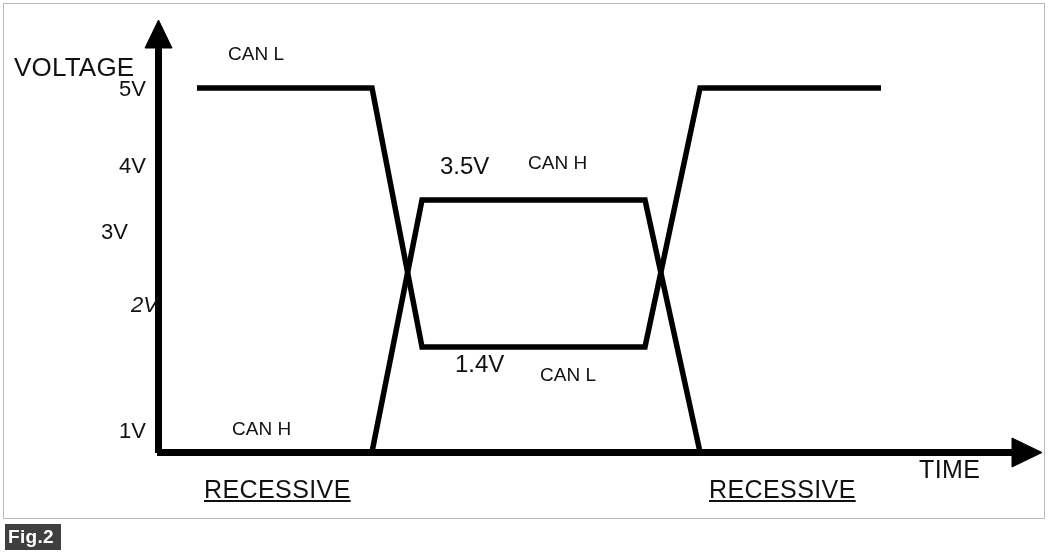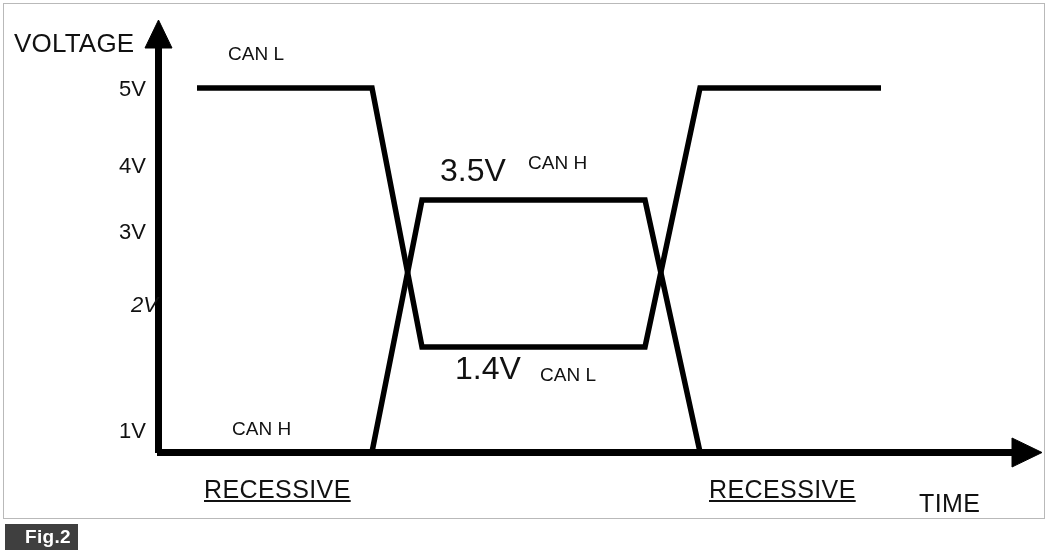--- a/index.html
+++ b/index.html
@@ -39,50 +39,51 @@
   .lbl {
     position: absolute;
     color: #111111;
     white-space: nowrap;
     line-height: 1;
     font-family: "Liberation Sans", sans-serif;
   }
   .axis-title {
     font-size: 26px;
     letter-spacing: 0.2px;
+    margin-top: 24px;
   }
   .tick-label {
     font-size: 22px;
     text-align: right;
   }
   .series-label {
     font-size: 19px;
   }
   .value-label {
-    font-size: 32px;
+    font-size: 24px;
   }
   .state-label {
     font-size: 25px;
     letter-spacing: 0.4px;
     text-decoration: underline;
   }
   .time-label {
     font-size: 25px;
     letter-spacing: 0.4px;
   }
   .fig-badge {
     position: absolute;
     left: 5px;
     top: 524px;
     background: #3f3f3f;
     color: #ffffff;
     font-size: 19px;
     font-weight: bold;
     font-family: "Liberation Sans", sans-serif;
-    padding: 3px 7px 4px 20px;
+    padding: 3px 7px 4px 3px;
     line-height: 1;
     letter-spacing: 0.3px;
   }
 </style>
 </head>
 <body>
 
 <div class="screen">
 
   <div class="figure-panel"></div>
@@ -101,34 +102,34 @@
 
     <g fill="none" stroke="#000000" stroke-width="5.5" stroke-linejoin="miter" stroke-linecap="butt">
       <polyline points="197,452 372,452 422,200 645,200 700,452 881,452"></polyline>
     </g>
   </svg>
 
   <div class="lbl axis-title" style="left:14px; top:30px;">VOLTAGE</div>
 
   <div class="lbl tick-label" style="left:88px; top:78px; width:58px;">5V</div>
   <div class="lbl tick-label" style="left:88px; top:141px; width:58px;margin-top:14px;">4V</div>
-  <div class="lbl tick-label" style="left:88px; top:221px; width:58px;">3V</div>
+  <div class="lbl tick-label" style="left:70px; top:221px; width:58px;">3V</div>
   <div class="lbl tick-label" style="left:100px; top:294px; width:58px;font-style:italic;">2V</div>
   <div class="lbl tick-label" style="left:88px; top:374px; width:58px;margin-top:46px;">1V</div>
 
   <div class="lbl series-label" style="left:228px; top:44px;">CAN L</div>
 
   <div class="lbl series-label" style="left:232px; top:419px;">CAN H</div>
 
   <div class="lbl value-label" style="left:440px; top:154px;">3.5V</div>
   <div class="lbl series-label" style="left:528px; top:153px;">CAN H</div>
 
   <div class="lbl value-label" style="left:455px; top:352px;">1.4V</div>
   <div class="lbl series-label" style="left:540px; top:365px;">CAN L</div>
 
   <div class="lbl state-label" style="left:204px; top:477px;">RECESSIVE</div>
   <div class="lbl state-label" style="left:709px; top:477px;">RECESSIVE</div>
 
-  <div class="lbl time-label" style="left:919px; top:491px;">TIME</div>
+  <div class="lbl time-label" style="left:919px; top:457px;">TIME</div>
 
   <div class="fig-badge">Fig.2</div>
 
 </div>
 
 </body></html>

